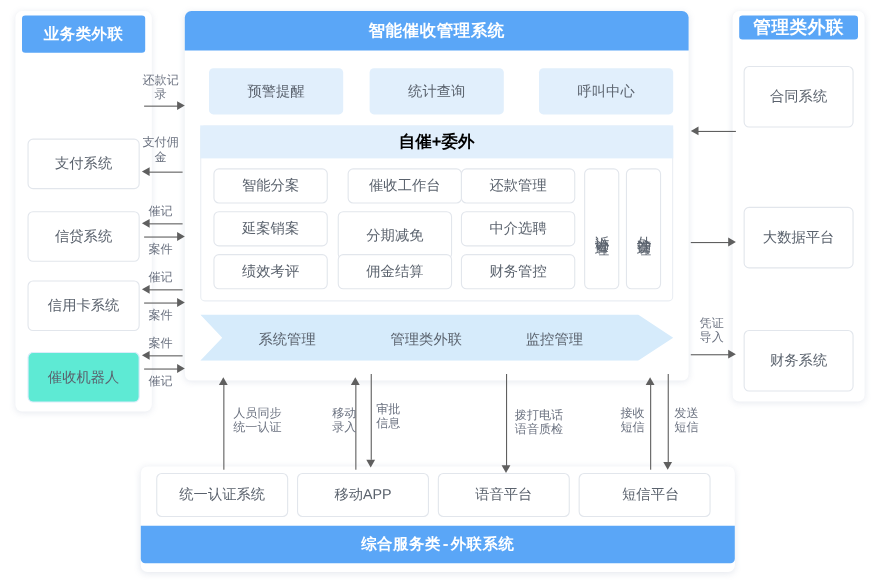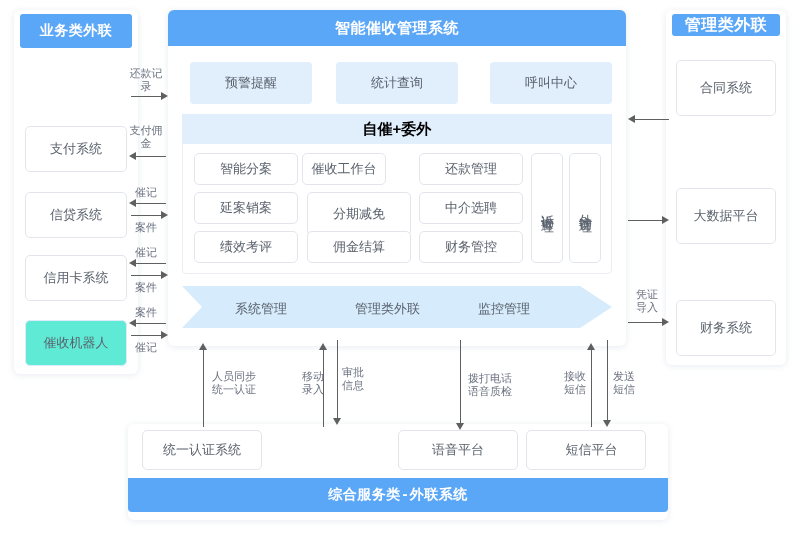--- a/index.html
+++ b/index.html
@@ -137,21 +137,21 @@
   <div class="chip" style="left:490px;top:62px;width:122px;height:42px;">
     <span>呼叫中心</span>
   </div>
 
   <div class="group" style="left:182px;top:114px;width:430px;height:160px;"></div>
   <div class="group-head" style="left:182px;top:114px;width:430px;height:30px;">自催+委外</div>
 
   <div class="card" style="left:194px;top:153px;width:104px;height:32px;">
     <span>智能分案</span>
   </div>
-  <div class="card" style="left:302px;top:153px;width:84px;height:32px;align-items:center;">
+  <div class="card" style="left:316px;top:153px;width:104px;height:32px;align-items:center;">
     <span>催收工作台</span>
   </div>
   <div class="card" style="left:419px;top:153px;width:104px;height:32px;">
     <span>还款管理</span>
   </div>
 
   <div class="card" style="left:194px;top:192px;width:104px;height:32px;">
     <span>延案销案</span>
   </div>
   <div class="card" style="left:307px;top:192px;width:104px;height:44px;">
@@ -197,20 +197,23 @@
     <span>大数据平台</span>
   </div>
   <div class="card" style="left:676px;top:300px;width:100px;height:56px;">
     <span>财务系统</span>
   </div>
 
   <div class="panel" style="left:128px;top:424px;width:540px;height:96px;"></div>
 
   <div class="card" style="left:142px;top:430px;width:120px;height:40px;">
     <span>统一认证系统</span>
+  </div>
+  <div class="card" style="left:270px;top:430px;width:120px;height:40px;">
+    <span>移动APP</span>
   </div>
   <div class="card" style="left:398px;top:430px;width:120px;height:40px;">
     <span>语音平台</span>
   </div>
   <div class="card" style="left:526px;top:430px;width:120px;height:40px;padding-left:11px;">
     <span>短信平台</span>
   </div>
 
   <div class="banner" style="left:128px;top:478px;width:540px;height:34px;font-size:14px;border-radius:0 0 4px 4px;">综合服务类-外联系统</div>
 

